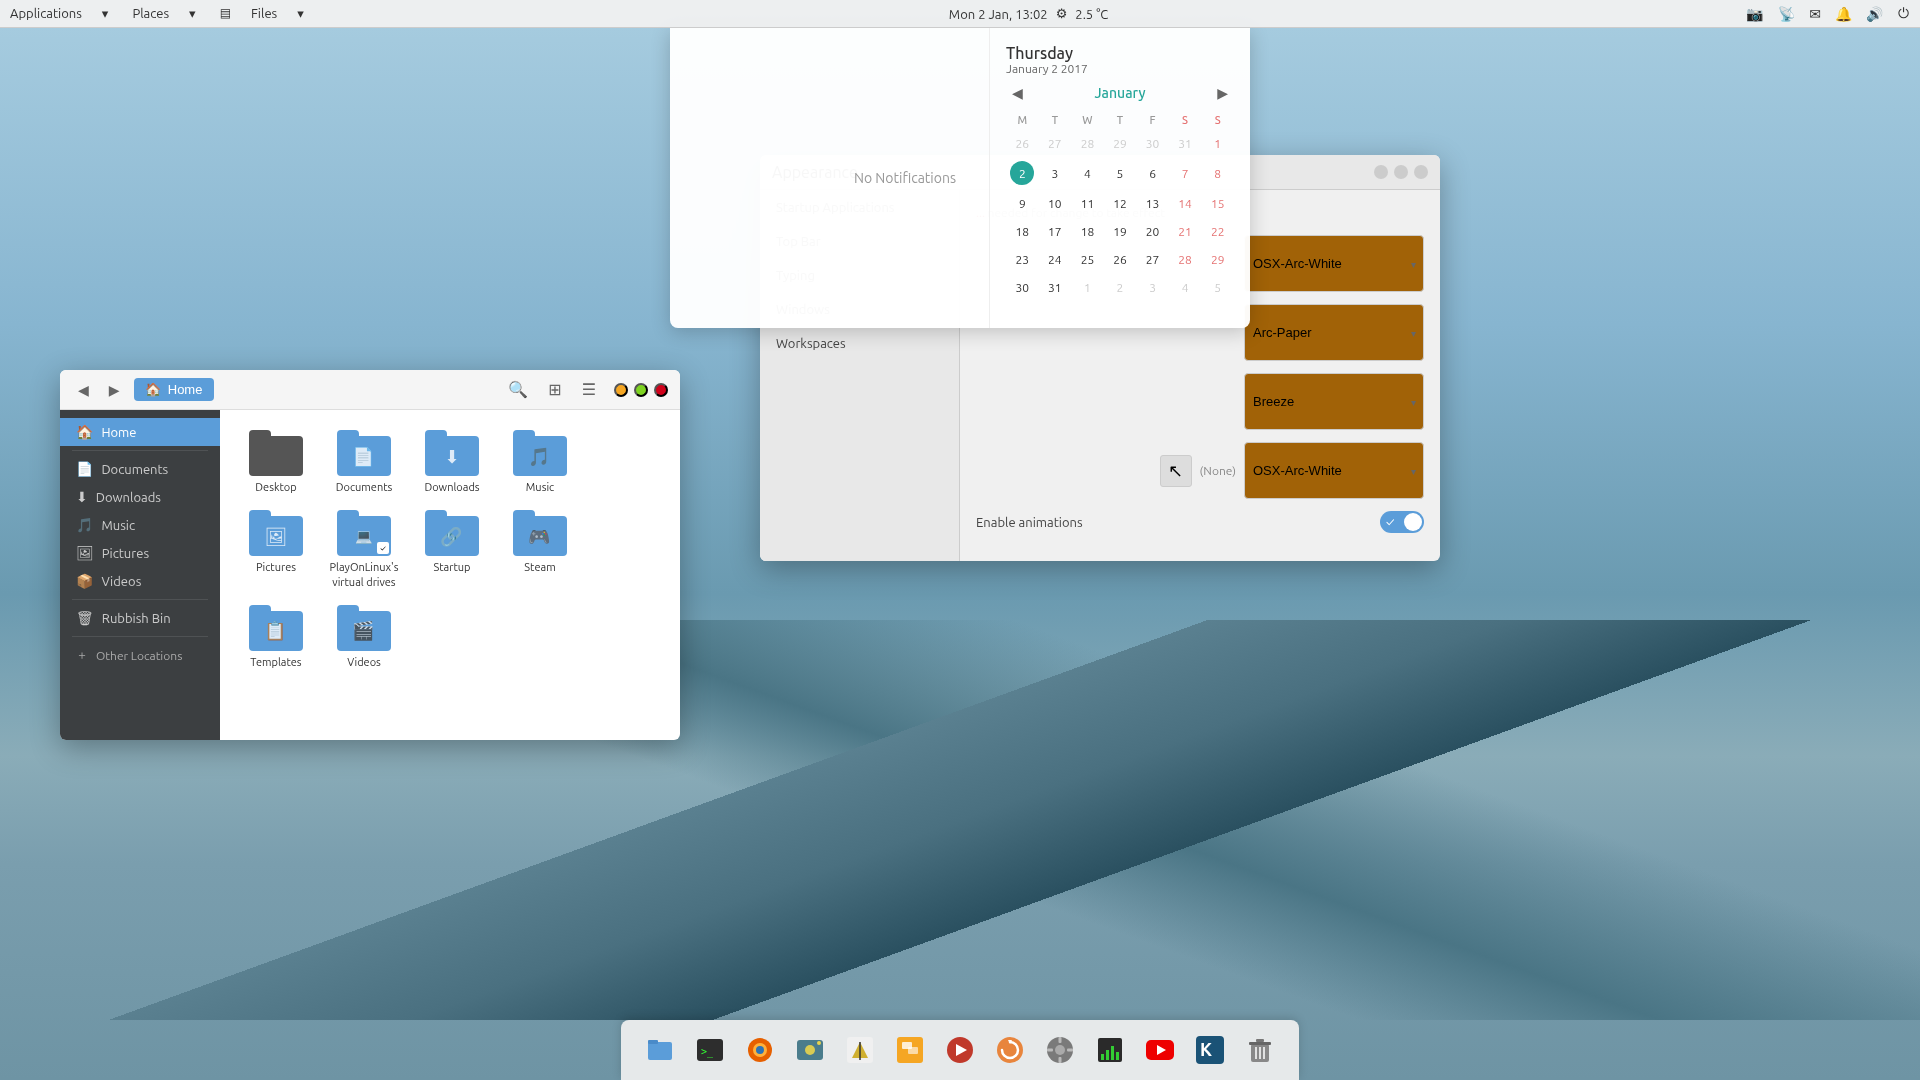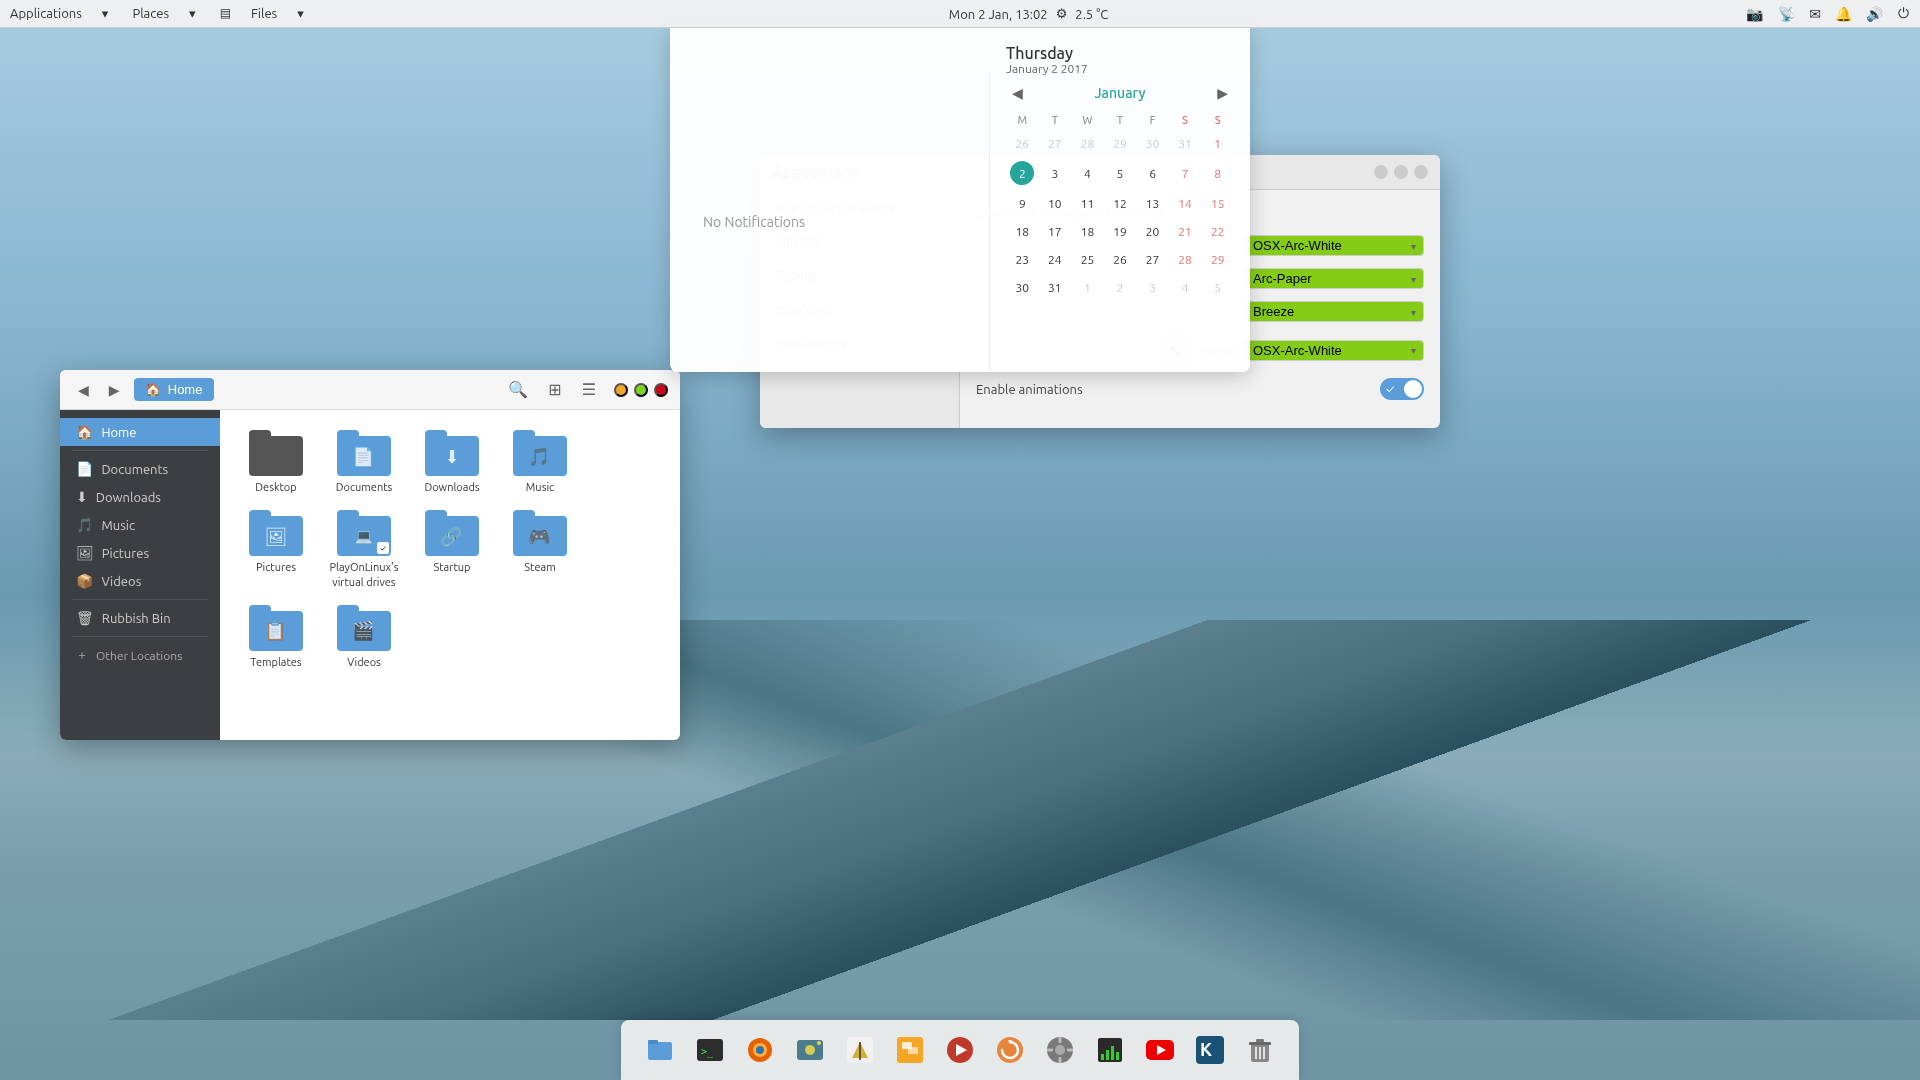--- a/index.html
+++ b/index.html
@@ -90,26 +90,25 @@
       box-shadow: 0 4px 20px rgba(0,0,0,0.2);
       z-index: 90;
       display: flex;
     }
 
     .notifications-panel {
       flex: 1;
       padding: 33px;
       display: flex;
       align-items: center;
-      justify-content: flex-start;
+      justify-content: flex-end;
       color: #999;
       font-size: 14px;
       border-right: 1px solid #eee;
       min-height: 300px;
-      margin-top: 44px;
     }
 
     .calendar-panel {
       width: 260px;
       padding: 16px;
     }
 
     .calendar-header-info {
       margin-bottom: 8px;
     }
@@ -424,25 +423,25 @@
 
     .ap-row {
       display: flex;
       align-items: center;
       justify-content: flex-end;
       margin-bottom: 12px;
       gap: 8px;
     }
 
     .ap-select {
-      padding: 2px 8px;
+      padding: 20px 8px;
       font-size: 13px;
       border: 1px solid #ccc;
       border-radius: 4px;
-      background: #84cc16;
+      background: #a16207;
       min-width: 180px;
       appearance: none;
       cursor: pointer;
     }
 
     .ap-select-wrapper {
       position: relative;
       display: inline-block;
     }
 

